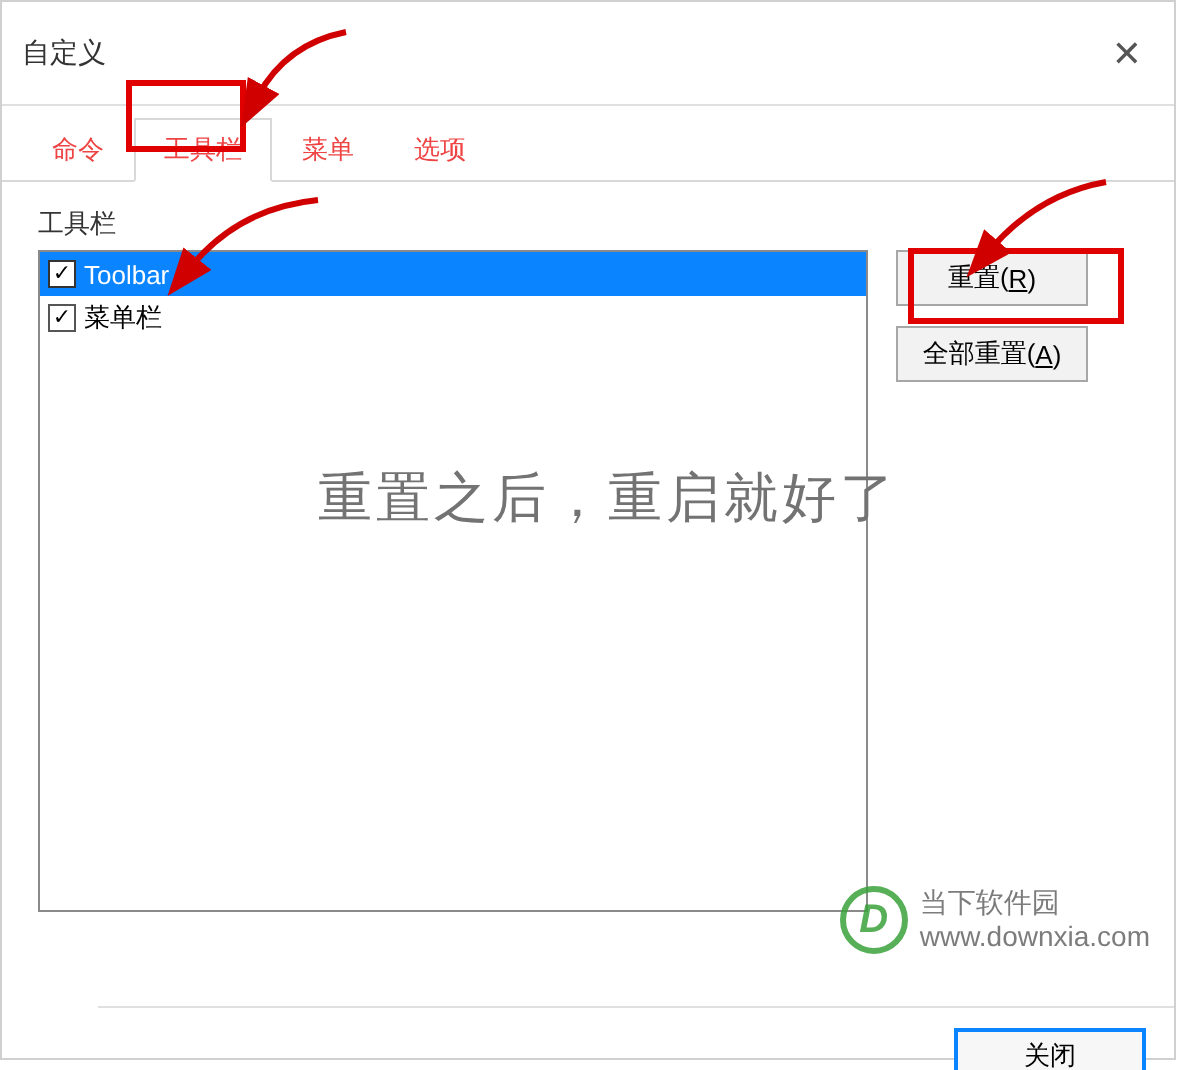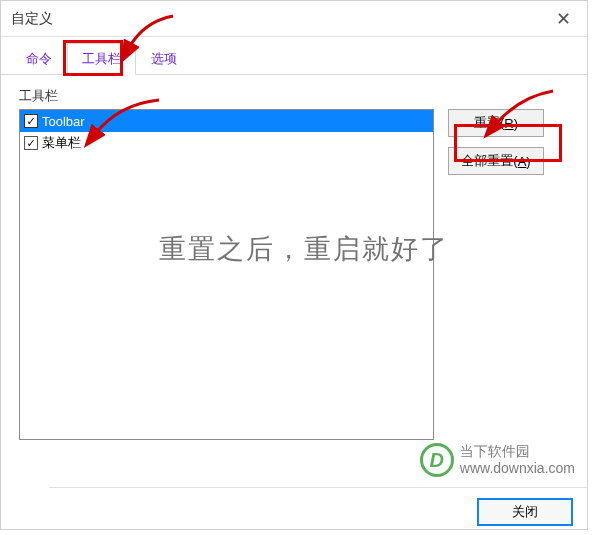--- a/index.html
+++ b/index.html
@@ -13,21 +13,21 @@
       overflow: hidden;
     }
     .window {
       width: 588px;
       height: 530px;
       border: 1px solid #d0d0d0;
       background: #fff;
       position: relative;
     }
     .titlebar {
-      height: 36px;
+      height: 52px;
       border-bottom: 1px solid #e0e0e0;
       display: flex;
       align-items: center;
       justify-content: space-between;
       padding: 0 10px;
       background: #fff;
     }
     .titlebar-title {
       font-size: 14px;
       color: #333;
@@ -41,21 +41,21 @@
     }
     .tabs {
       display: flex;
       padding: 6px 10px 0 10px;
       gap: 0;
       border-bottom: 1px solid #d8d8d8;
     }
     .tab {
       padding: 6px 14px;
       font-size: 13px;
-      color: #6d28d9;
+      color: #ef4444;
       cursor: pointer;
       border: 1px solid transparent;
       border-bottom: none;
       position: relative;
     }
     .tab.active {
       border: 1px solid #d8d8d8;
       border-bottom: 1px solid #fff;
       background: #fff;
       margin-bottom: -1px;
@@ -198,20 +198,21 @@
 <div class="window">
 
   <div class="titlebar">
     <span class="titlebar-title">自定义</span>
     <span class="close-x">✕</span>
   </div>
 
   <div class="tabs">
     <div class="tab">命令</div>
     <div class="tab active">工具栏</div>
+    <div class="tab">菜单</div>
     <div class="tab">选项</div>
   </div>
 
   <div class="body-area">
     <div class="section-label">工具栏</div>
     <div class="content-row">
       <div class="listbox">
         <div class="list-item selected">
           <span class="checkbox">✓</span>
           <span>Toolbar</span>

